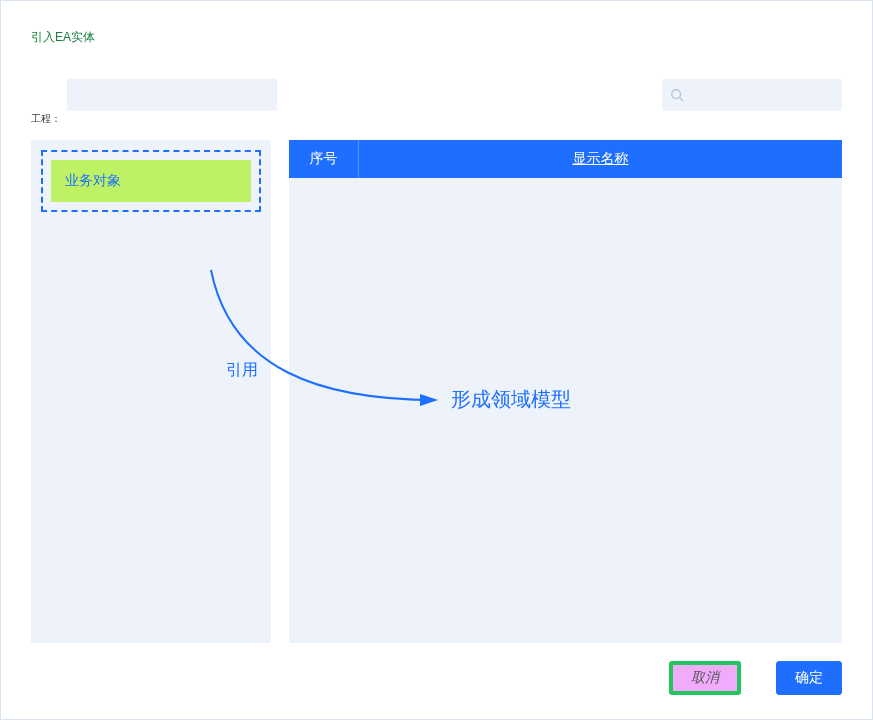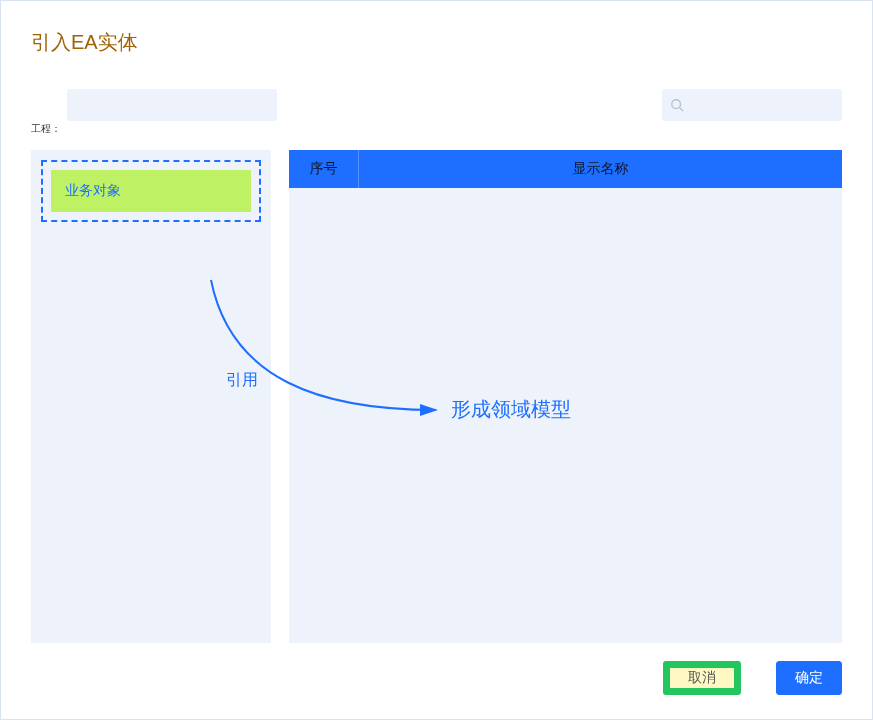--- a/index.html
+++ b/index.html
@@ -13,22 +13,22 @@
       width: 873px;
       height: 720px;
       border: 1px solid #d9e3f0;
       background: #fff;
       position: relative;
       padding: 28px 30px 24px 30px;
       display: flex;
       flex-direction: column;
     }
     .dialog-title {
-      color: #a16207;
-      font-size: 20px;
+      color: #15803d;
+      font-size: 12px;
       font-weight: 500;
       margin-bottom: 18px;
     }
     .top-row {
       display: flex;
       align-items: center;
       justify-content: space-between;
       margin-bottom: 14px;
     }
     .project-wrap {
@@ -101,29 +101,29 @@
       cursor: pointer;
     }
     .content {
       flex: 1;
       display: flex;
       flex-direction: column;
     }
     .table-header {
       display: flex;
       background: #1e6fff;
-      color: #0f172a;
+      color: #ffffff;
       font-size: 14px;
     }
     .th {
       text-align: center;
       padding: 10px 0;
       border-right: 1px solid rgba(255,255,255,0.25);
     }
-    .th:last-child { border-right: none; }
+    .th:last-child { border-right: none; text-decoration: underline; }
     .th-seq { width: 70px; }
     .th-name { flex: 1.25; }
     .th-display { flex: 1.5; }
     .table-body {
       flex: 1;
       background: #eef3fb;
     }
     .annotation-layer {
       position: absolute;
       inset: 0;
@@ -161,23 +161,24 @@
       height: 34px;
       padding: 0 18px;
       font-size: 14px;
       border-radius: 3px;
       cursor: pointer;
       display: inline-flex;
       align-items: center;
       justify-content: center;
     }
     .btn-cancel {
-      background: #fef9c3;
+      background: #f0abfc;
       color: #555;
-      border: 7px solid #22c55e;
+      border: 4px solid #22c55e;
+      font-style: italic;
     }
     .btn-ok {
       background: #1e6fff;
       color: #fff;
       border: 1px solid #1e6fff;
       margin-left: 23px;
     }
   </style>
 </head>
 <body>

